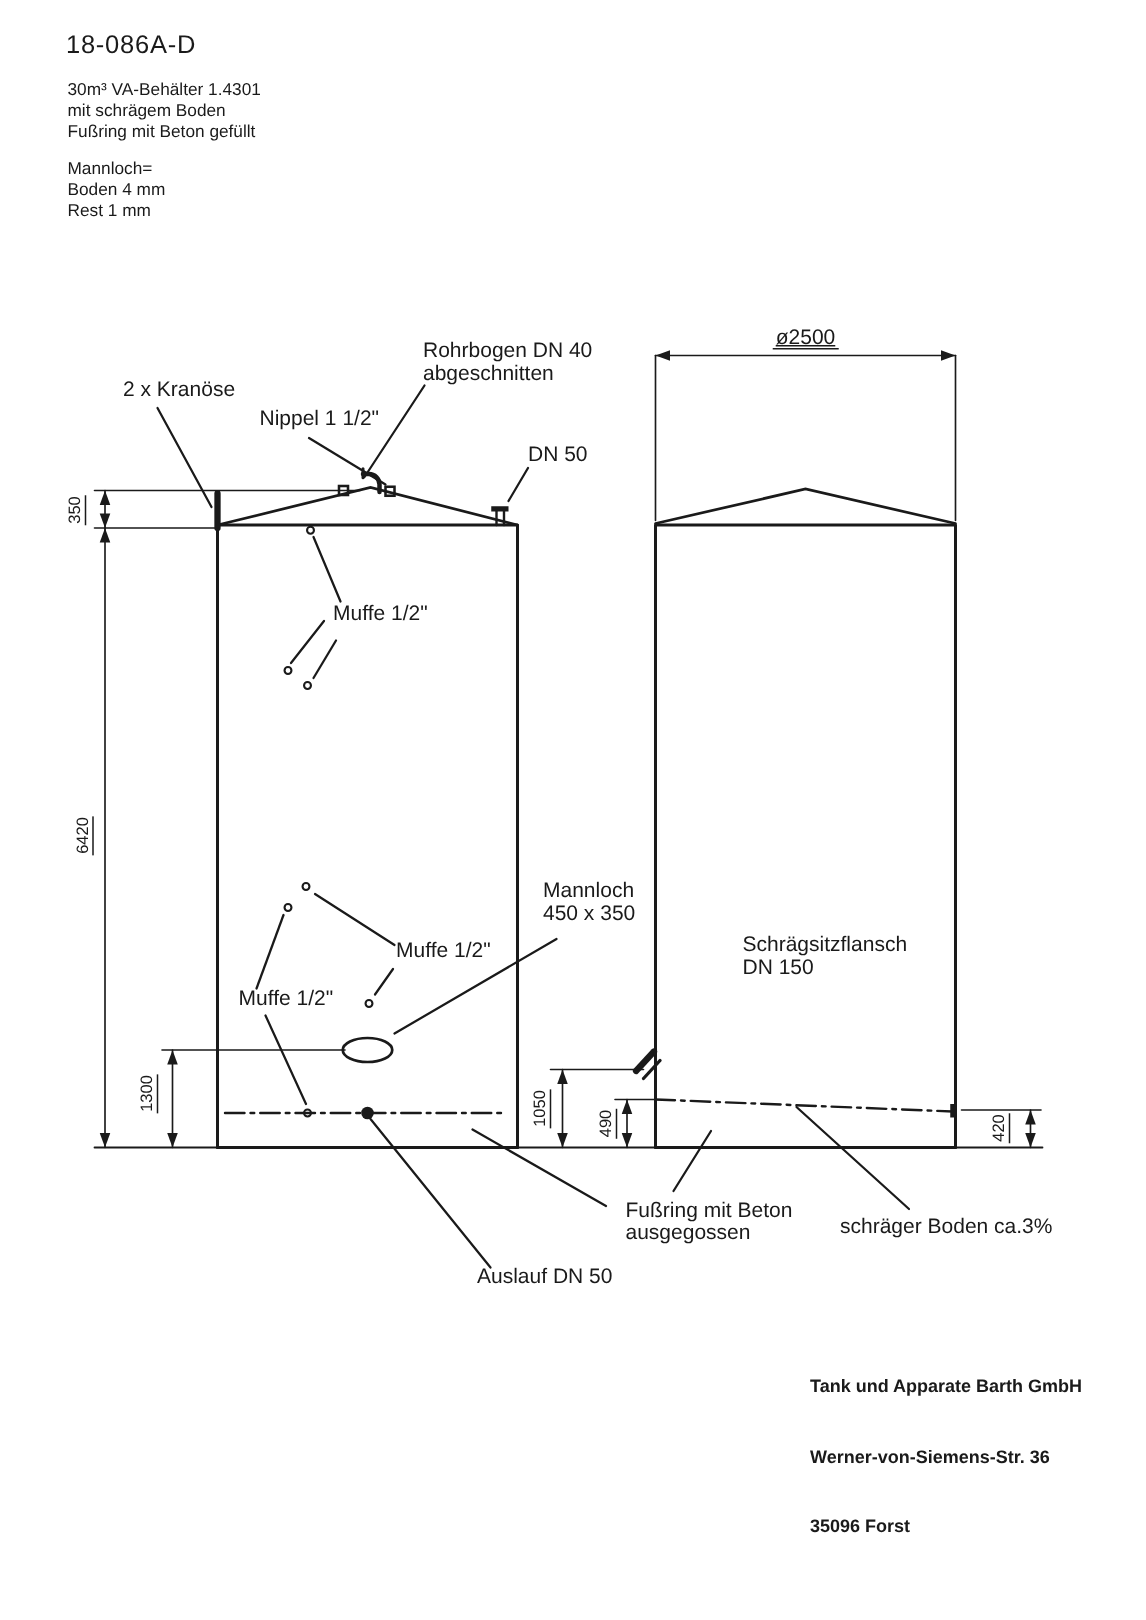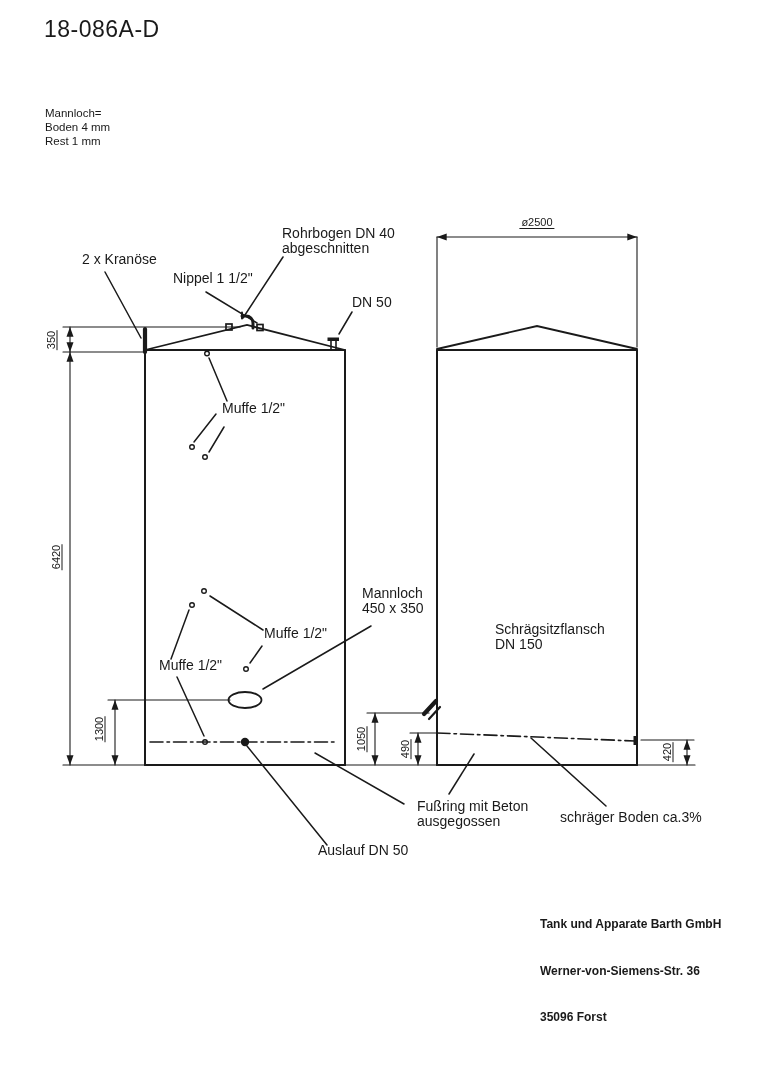--- a/index.html
+++ b/index.html
@@ -1,25 +1,25 @@
 <!DOCTYPE html>
 <html><head>
 <meta charset="utf-8">
 <style>
   html,body{margin:0;padding:0;background:#fff;}
   .canvas{position:relative;width:764px;height:1080px;background:#fff;overflow:hidden;
           font-family:"Liberation Sans","DejaVu Sans",sans-serif;color:#1a1a1a;}
   svg.draw{position:absolute;left:0;top:0;}
   .txt{position:absolute;white-space:pre;line-height:15px;font-size:14px;color:#1a1a1a;}
-  .title{font-size:23px;letter-spacing:.5px;}
+  .title{font-size:17px;letter-spacing:.5px;}
   .desc,.wand{font-size:11.5px;line-height:14px;}
   .dim{position:absolute;font-size:11px;transform:translate(-50%,-50%) rotate(-90deg);
        border-bottom:1px solid #1a1a1a;padding:0 1px 0 1px;white-space:nowrap;}
-  .dimh{position:absolute;font-size:11px;transform:translateX(-50%);
-        border-bottom:1px solid #1a1a1a;padding:0 2px;white-space:nowrap;}
+  .dimh{position:absolute;font-size:14px;transform:translateX(-50%);
+        border-bottom:1px solid #1a1a1a;padding:0 2px;white-space:nowrap;text-decoration:underline;}
   .company{font-weight:bold;font-size:12px;line-height:15.5px;}
   .gap{height:10px;}
 </style>
 </head>
 <body>
 
 <div class="canvas">
 
   <svg class="draw" width="764" height="1080" viewBox="0 0 764 1080" stroke="#1a1a1a" fill="none" stroke-linecap="round">
     <defs>
@@ -102,20 +102,21 @@
       <line x1="418" y1="733" x2="418" y2="765" marker-start="url(#arr)" marker-end="url(#arr)"></line>
       <line x1="437" y1="237" x2="437" y2="347"></line>
       <line x1="637" y1="237" x2="637" y2="347"></line>
       <line x1="437" y1="237" x2="637" y2="237" marker-start="url(#arr)" marker-end="url(#arr)"></line>
       <line x1="641" y1="740" x2="694" y2="740"></line>
       <line x1="687" y1="740" x2="687" y2="765" marker-start="url(#arr)" marker-end="url(#arr)"></line>
     </g>
   </svg>
 
   <div class="txt title" style="left:44px;top:22px">18-086A-D</div>
+  <div class="txt desc" style="left:45px;top:53px"><span>30m³ VA-Behälter 1.4301</span><br><span>mit schrägem Boden</span><br><span>Fußring mit Beton gefüllt</span></div>
   <div class="txt wand" style="left:45px;top:106px"><span>Mannloch=</span><br><span>Boden 4 mm</span><br><span>Rest 1 mm</span></div>
 
   <div class="txt" style="left:82px;top:252px">2 x Kranöse</div>
   <div class="txt" style="left:173px;top:271px">Nippel 1 1/2"</div>
   <div class="txt" style="left:282px;top:226px"><span>Rohrbogen DN 40</span><br><span>abgeschnitten</span></div>
   <div class="txt" style="left:352px;top:295px">DN 50</div>
   <div class="txt" style="left:222px;top:401px">Muffe 1/2"</div>
   <div class="txt" style="left:264px;top:626px">Muffe 1/2"</div>
   <div class="txt" style="left:159px;top:658px">Muffe 1/2"</div>
   <div class="txt" style="left:362px;top:586px"><span>Mannloch</span><br><span>450 x 350</span></div>

